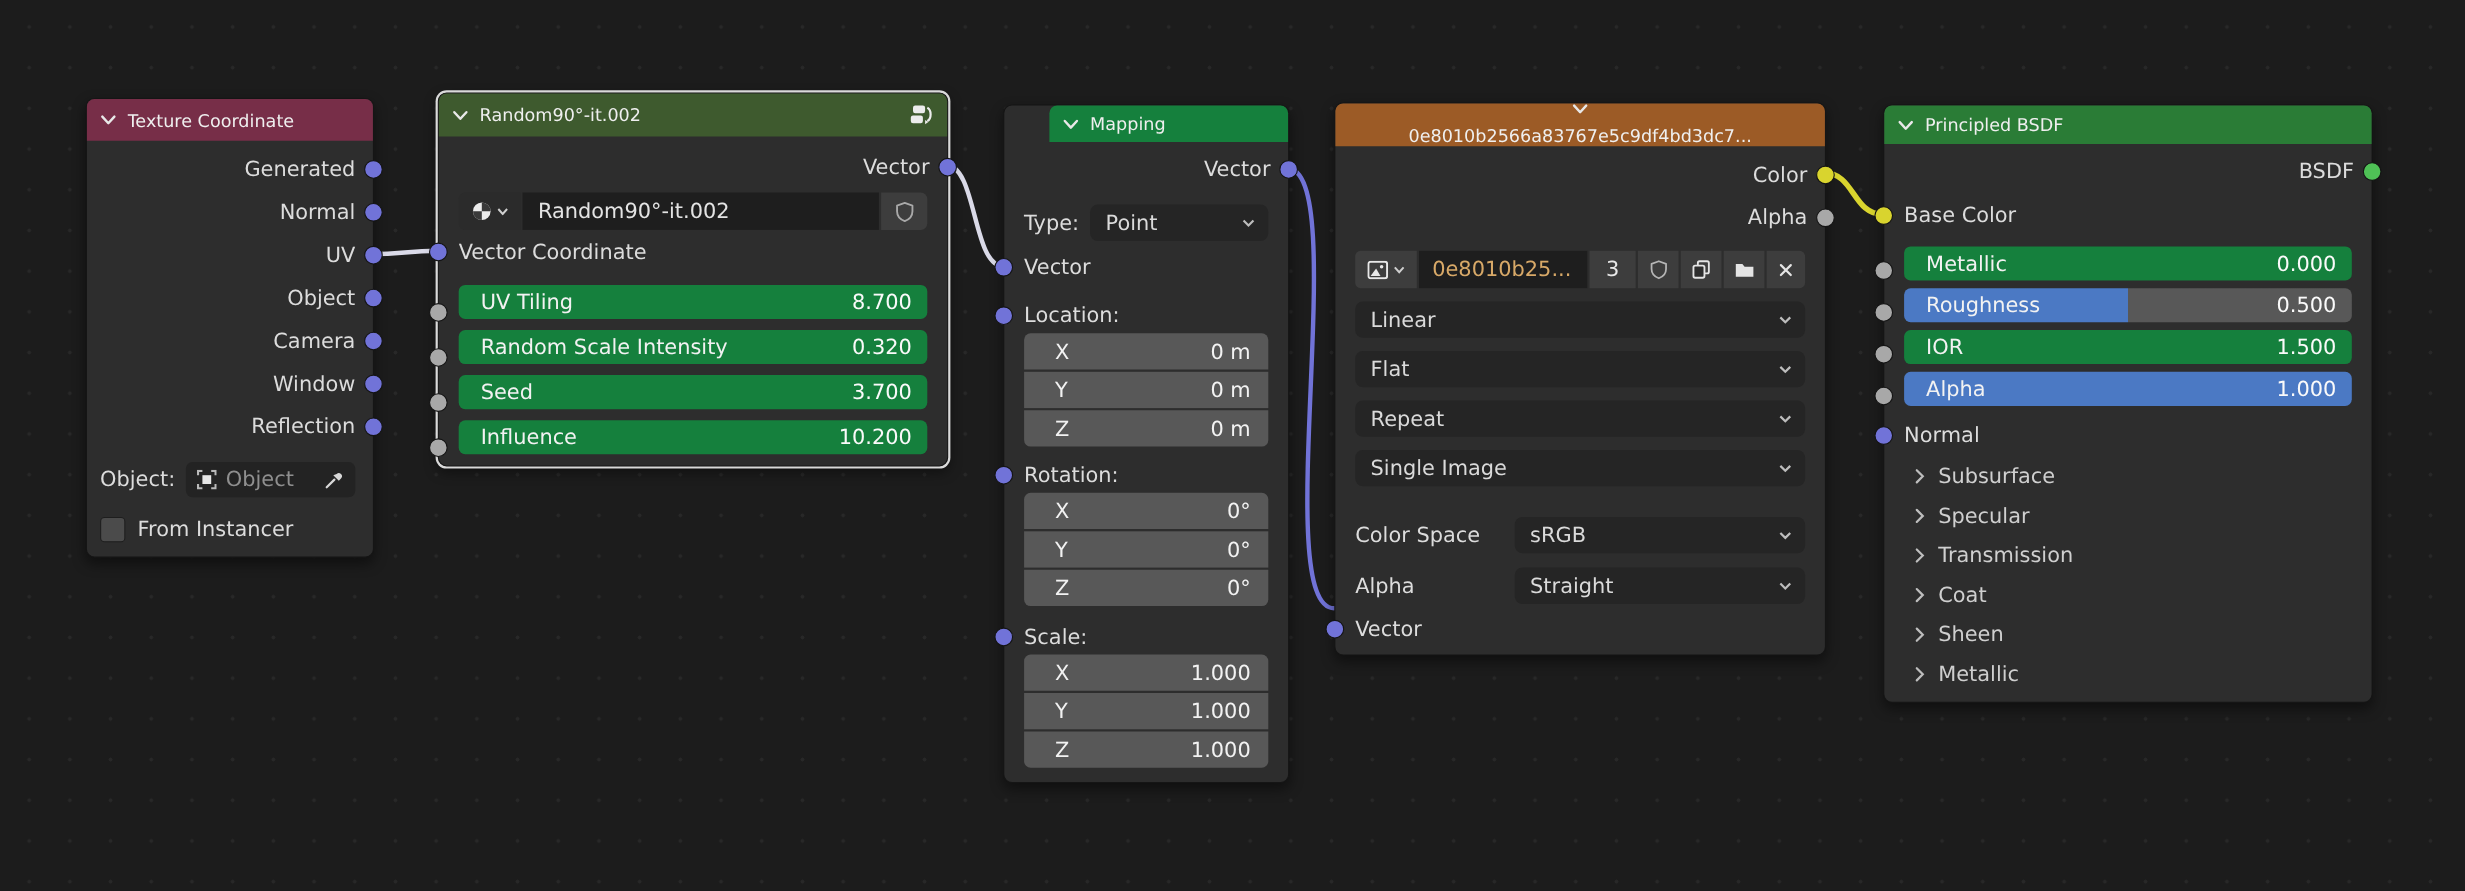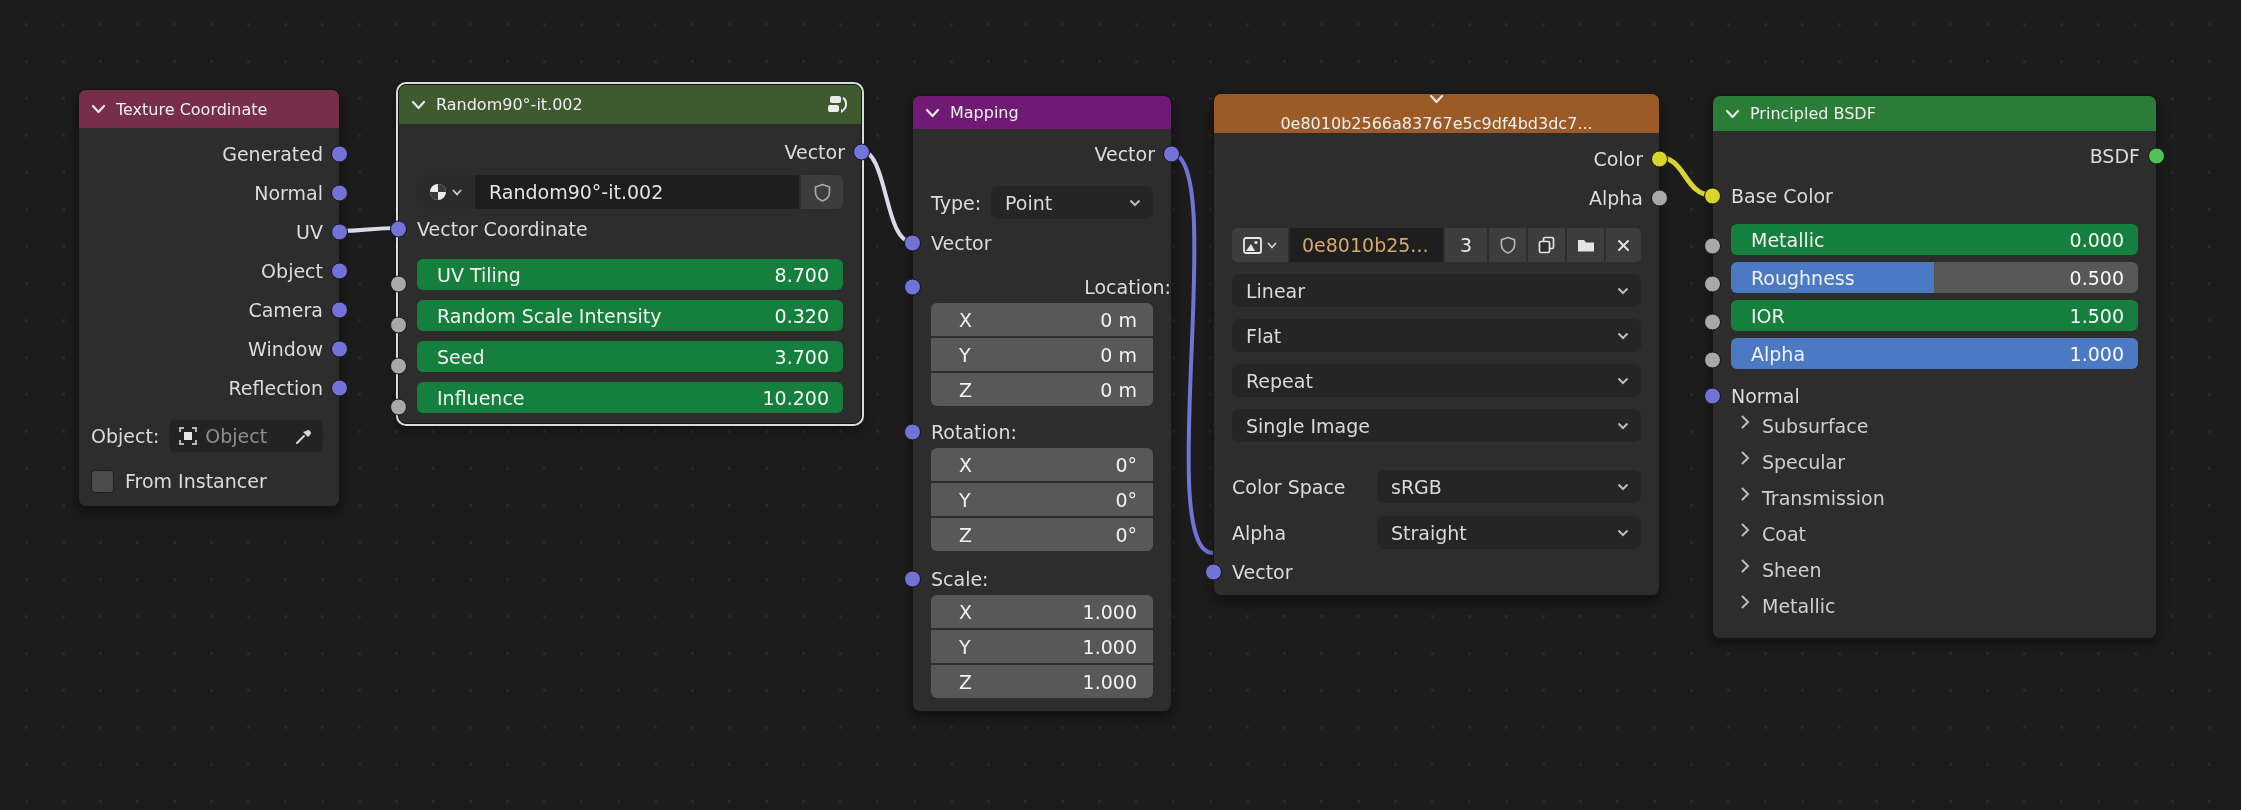--- a/index.html
+++ b/index.html
@@ -45,21 +45,21 @@
   }
   .stack{margin:0 18px;}
   .stack .srow{
     height:33px;background:#585858;display:flex;align-items:center;
     justify-content:space-between;padding:0 16px 0 28px;margin-bottom:2px;color:#f2f2f2;
   }
   .stack .srow:first-child{border-radius:6px 6px 0 0;}
   .stack .srow:last-child{border-radius:0 0 6px 6px;margin-bottom:0;}
   .seg{display:flex;align-items:center;justify-content:center;background:#3d3d3d;height:34px;}
   .seg.dark{background:#1e1e1e;}
-  .section{display:flex;gap:12px;height:36px;padding-left:28px;color:#cfcfcf;}
+  .section{display:flex;align-items:center;gap:12px;height:36px;padding-left:28px;color:#cfcfcf;}
   svg.ic{display:block;}
 </style>
 </head>
 <body>
 
 <div class="canvas">
 
   <svg class="wires" width="2241" height="810">
     <path d="M338,231 C366,231 370,228 398,228" stroke="#dadae8" stroke-width="4" fill="none" stroke-linecap="round"></path>
     <path d="M860,150 C888,150 884,242 912,242" stroke="#dadae8" stroke-width="4" fill="none" stroke-linecap="round"></path>
@@ -209,21 +209,21 @@
         <span class="sock l s-val" style="top:25px;"></span>
         <div class="slider">
           <span>Influence</span>
           <span class="val">10.200</span>
         </div>
       </div>
     </div>
   </div>
 
   <div class="node" style="left:912px;top:95px;width:258px;">
-    <div class="hdr" style="background:#701a75;height:33px;">
+    <div class="hdr" style="background:#15803d;height:33px;margin-left:41px;">
       <span class="chev">
         <svg class="ic" width="15" height="10" viewBox="0 0 15 10">
             <polyline points="2,2 7.5,8 13,2" stroke="#e8e8e8" stroke-width="2.2" fill="none" stroke-linecap="round" stroke-linejoin="round"></polyline>
           </svg>
       </span>
       <span class="title">Mapping</span>
     </div>
     <div style="padding:6px 0 13px 0;">
       <div class="row out" style="height:38px;">
           <span>Vector</span>
@@ -238,21 +238,21 @@
               <polyline points="1.5,1.5 6,6 10.5,1.5" stroke="#bdbdbd" stroke-width="2" fill="none"></polyline>
             </svg>
         </div>
       </div>
 
       <div class="row in" style="height:33px;margin-top:7px;">
         <span class="sock l s-vec"></span>
         <span>Vector</span>
       </div>
 
-      <div class="row in" style="height:32px;margin-top:12px;justify-content:flex-end;">
+      <div class="row in" style="height:32px;margin-top:12px;">
         <span class="sock l s-vec"></span>
         <span>Location:</span>
       </div>
       <div class="stack">
         <div class="srow">
             <span>X</span>
             <span>0 m</span>
           </div>
         <div class="srow">
             <span>Y</span>

